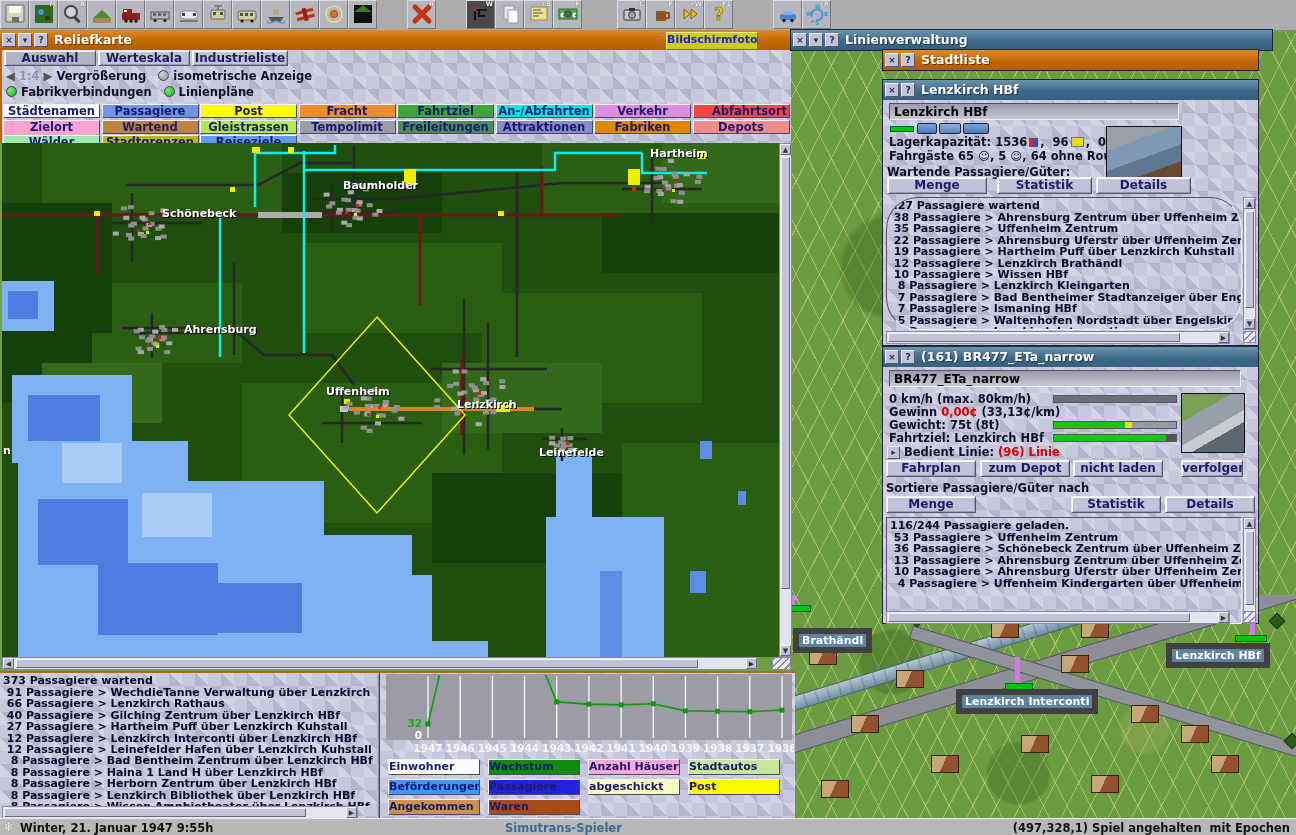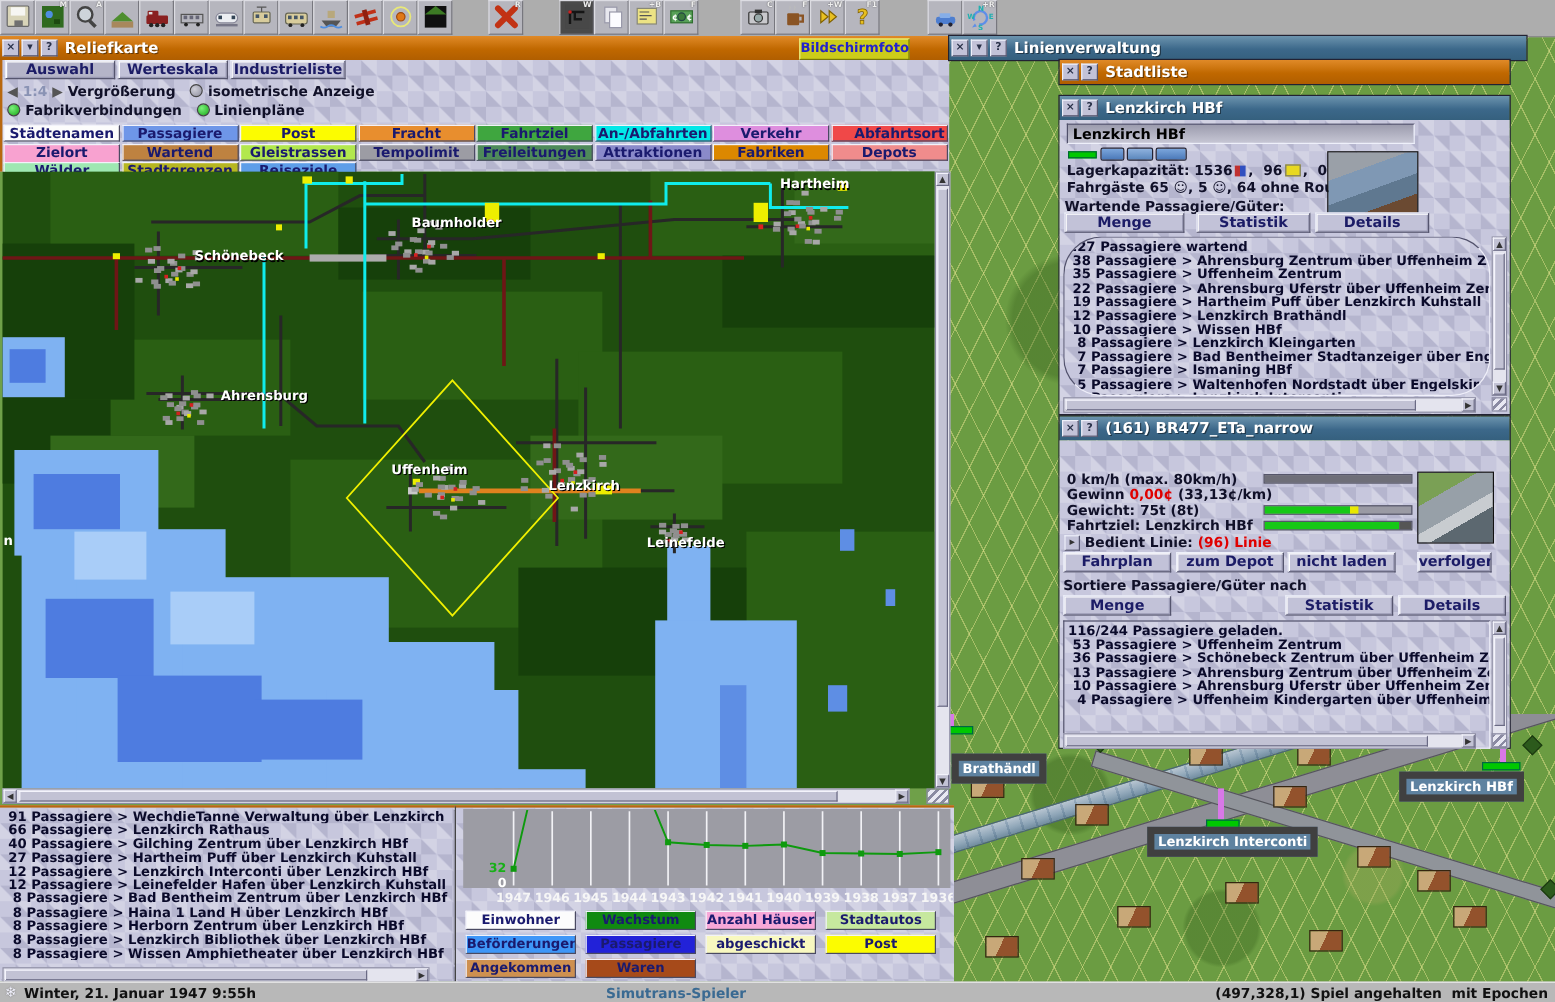--- a/index.html
+++ b/index.html
@@ -19,21 +19,21 @@
   .tb-title{color:#fff;font:700 12.5px/18px "DejaVu Sans",sans-serif;text-shadow:1px 1px 0 rgba(0,0,0,.45);margin-left:4px;white-space:nowrap;}
   .tbtn{width:14px;height:14px;background:#c2c2d8;border:1px solid;border-color:#eef0fa #55556e #55556e #eef0fa;
         font:700 9px/12px "DejaVu Sans",sans-serif;color:#283048;text-align:center;box-sizing:border-box;flex:0 0 auto;}
   
   .sbtn{background:#c2c2d8;border:1px solid;border-color:#eef0fa #55556e #55556e #eef0fa;
         box-shadow:inset 1px 1px 0 #ffffff,inset -1px -1px 0 #9a9ab4;color:#1c1c66;
         font:700 12px/15px "DejaVu Sans",sans-serif;text-align:center;box-sizing:border-box;overflow:hidden;white-space:nowrap;}
   .lbtn{border:1px solid;border-color:#f2f2fa #4a4a62 #4a4a62 #f2f2fa;color:#1a1a6e;
         font:700 11.5px/13px "DejaVu Sans",sans-serif;text-align:center;box-sizing:border-box;overflow:hidden;white-space:nowrap;}
   .cbtn{position:absolute;height:16px;width:92px;border:1px solid;border-color:#f2f2fa #4a4a62 #4a4a62 #f2f2fa;
-        color:#1a1a6e;font:700 11px/14px "DejaVu Sans",sans-serif;text-align:center;box-sizing:border-box;overflow:hidden;white-space:nowrap;}
+        color:#1a1a6e;font:700 11px/14px "DejaVu Sans",sans-serif;text-align:left;box-sizing:border-box;overflow:hidden;white-space:nowrap;}
   .inp{background:linear-gradient(#9c9cae,#c6c6d4);border:1px solid;border-color:#50506a #eef0fa #eef0fa #50506a;
        color:#000;font:700 12px/15px "DejaVu Sans",sans-serif;padding:1px 4px;box-sizing:border-box;overflow:hidden;white-space:nowrap;}
   .sunken{border:1px solid;border-color:#50506a #f0f0fa #f0f0fa #50506a;box-sizing:border-box;overflow:hidden;}
   .row{white-space:pre;overflow:hidden;font:700 11px/11.4px "DejaVu Sans",sans-serif;color:#0a0a2a;height:11.4px;}
   .hdr{white-space:pre;overflow:hidden;font:700 11px/12px "DejaVu Sans",sans-serif;color:#0a0a2a;}
   .lab{font:700 11.5px/13px "DejaVu Sans",sans-serif;color:#101028;white-space:nowrap;}
   
   .vscroll{position:absolute;width:13px;background:#e4e4ee;border:1px solid #8a8aa2;box-sizing:border-box;}
   .hscroll{position:absolute;height:13px;background:#e4e4ee;border:1px solid #8a8aa2;box-sizing:border-box;}
   .sthumbv{position:absolute;left:1px;right:1px;background:#c2c2d4;border:1px solid;border-color:#f4f4fc #6a6a84 #6a6a84 #f4f4fc;}
@@ -609,20 +609,21 @@
     <div class="hscroll" style="left:2px;top:627px;width:756px;">
       <div class="sarr" style="left:0;top:0;">◀</div>
       <div class="sthumbh" style="left:13px;width:680px;"></div>
       <div class="sarr" style="right:0;top:0;">▶</div>
     </div>
     <div class="abs corner" style="left:772px;top:627px;width:19px;height:13px;"></div>
   </div>
 
   <div class="win chk" style="left:0;top:671px;width:393px;height:147px;border-top:2px solid #b8680f;box-sizing:border-box;">
     <div class="abs" style="left:3px;top:2px;width:372px;height:131px;overflow:hidden;">
+      <div class="hdr">373 Passagiere wartend</div>
       <div class="row"> 91 Passagiere &gt; WechdieTanne Verwaltung über Lenzkirch K</div>
       <div class="row"> 66 Passagiere &gt; Lenzkirch Rathaus</div>
       <div class="row"> 40 Passagiere &gt; Gilching Zentrum über Lenzkirch HBf</div>
       <div class="row"> 27 Passagiere &gt; Hartheim Puff über Lenzkirch Kuhstall</div>
       <div class="row"> 12 Passagiere &gt; Lenzkirch Interconti über Lenzkirch HBf</div>
       <div class="row"> 12 Passagiere &gt; Leinefelder Hafen über Lenzkirch Kuhstall</div>
       <div class="row">  8 Passagiere &gt; Bad Bentheim Zentrum über Lenzkirch HBf</div>
       <div class="row">  8 Passagiere &gt; Haina 1 Land H über Lenzkirch HBf</div>
       <div class="row">  8 Passagiere &gt; Herborn Zentrum über Lenzkirch HBf</div>
       <div class="row">  8 Passagiere &gt; Lenzkirch Bibliothek über Lenzkirch HBf</div>
@@ -770,20 +771,21 @@
     </div>
   </div>
 
   <div class="win" style="left:883px;top:347px;width:375px;height:276px;outline:1px solid #223;">
     <div class="tb tb-blue">
       <div class="tbtn">×</div>
       <div class="tbtn">?</div>
       <div class="tb-title">(161) BR477_ETa_narrow</div>
     </div>
     <div class="abs chk" style="left:0;top:20px;width:375px;height:256px;">
+      <div class="abs inp" style="left:6px;top:3px;width:352px;height:17px;">BR477_ETa_narrow</div>
       <div class="abs lab" style="left:6px;top:26px;">0 km/h (max. 80km/h)</div>
       <div class="abs lab" style="left:6px;top:39px;">
         <span>Gewinn </span><span style="color:#e00000;">0,00¢</span><span> (33,13¢/km)</span>
       </div>
       <div class="abs lab" style="left:6px;top:52px;">Gewicht: 75t (8t)</div>
       <div class="abs lab" style="left:6px;top:65px;">Fahrtziel: Lenzkirch HBf</div>
       <div class="abs" style="left:4px;top:79px;width:13px;height:13px;background:#c2c2d8;border:1px solid;border-color:#eef0fa #55556e #55556e #eef0fa;font:700 9px/11px 'DejaVu Sans',sans-serif;text-align:center;color:#333;box-sizing:border-box;">▸</div>
       <div class="abs lab" style="left:21px;top:79px;">
         <span>Bedient Linie: </span><span style="color:#e00000;">(96) Linie</span>
       </div>

